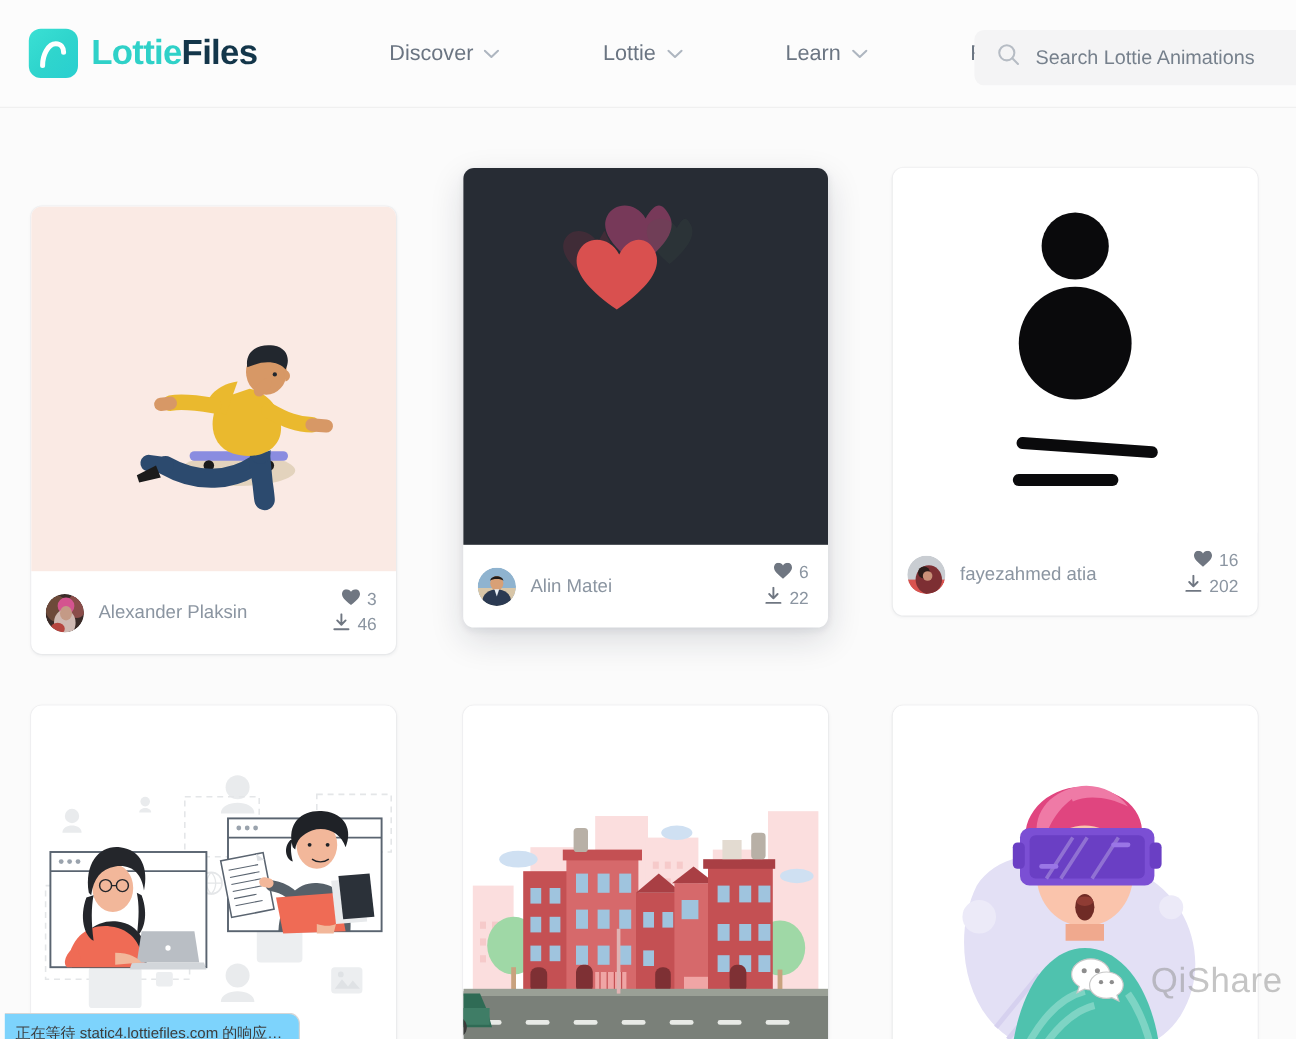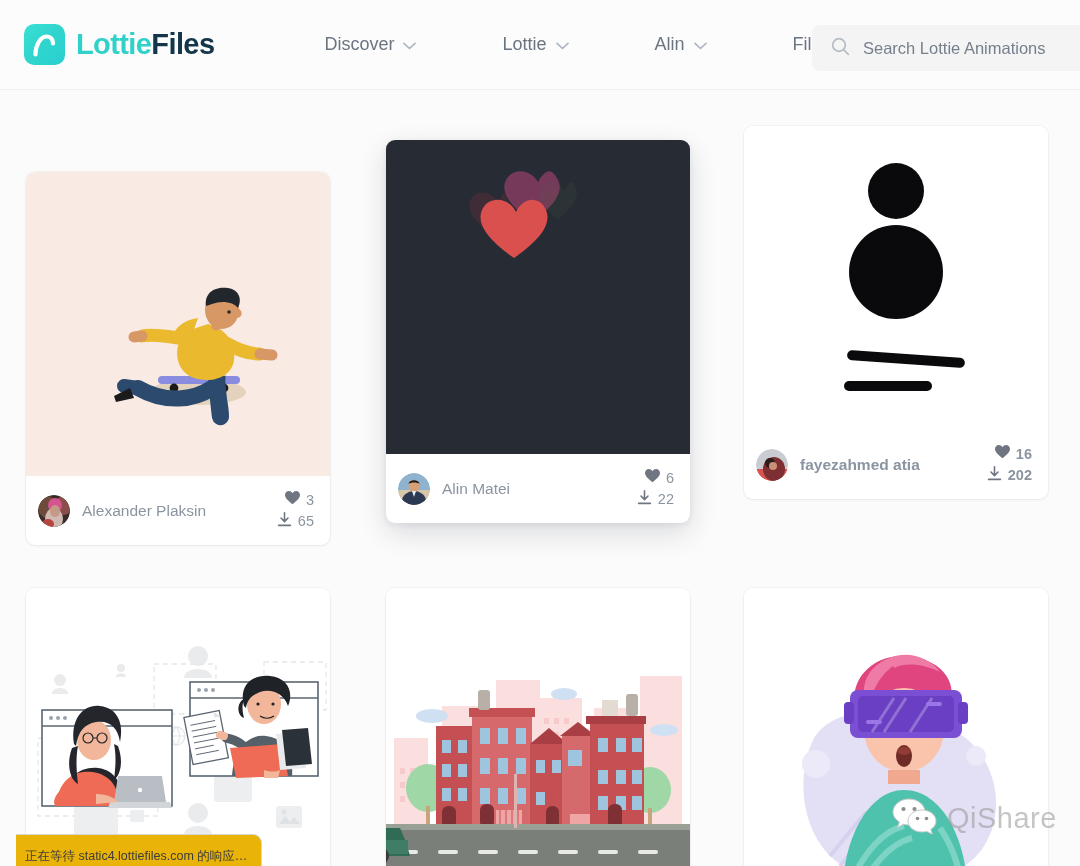--- a/index.html
+++ b/index.html
@@ -90,42 +90,43 @@
   }
   .stats { margin-left: auto; text-align: right; flex: 0 0 auto; }
   .stat {
     display: flex; align-items: center; justify-content: flex-end;
     gap: 6px; height: 21px;
   }
   .stat .num { font-size: 14.5px; color: #8b95a1; }
 
   
   .statusbar {
-    position: absolute; left: 16px; bottom: 0;
-    height: 32px; padding: 0 14px 0 9px;
-    background: #eab308;
+    position: absolute; left: 4px; bottom: 0;
+    height: 22px; padding: 0 14px 0 9px;
+    background: #7dd3fc;
     border: 1px solid #d6d6d6; border-left: none; border-bottom: none;
     border-top-right-radius: 9px;
     display: flex; align-items: center;
     z-index: 40;
   }
   .statusbar .txt {
     font-size: 12.5px; color: #3c3c3c; white-space: nowrap;
     position: relative; top: 6px;
   }
 
   
   .watermark {
     position: absolute; left: 892px; top: 796px;
     display: flex; align-items: center; gap: 9px;
     z-index: 30; pointer-events: none;
   }
   .watermark .wm-text {
     font-size: 29px; color: rgba(150,150,150,0.55);
     letter-spacing: 0.5px;
+    margin-left: 12px;
   }
 </style>
 </head>
 <body>
 
 <div class="header">
 
   <div class="brand">
     <div class="brand-mark">
       <svg viewBox="0 0 41 41">
@@ -148,21 +149,21 @@
     </div>
     <div class="nav-item">
       <span class="nav-label">Lottie</span>
       <span class="chev">
         <svg width="13" height="8" viewBox="0 0 13 8">
             <path d="M1 1.3 L6.5 6.5 L12 1.3" stroke="#aeb6c0" stroke-width="1.7" fill="none" stroke-linecap="round" stroke-linejoin="round"></path>
           </svg>
       </span>
     </div>
     <div class="nav-item">
-      <span class="nav-label">Alin</span>
+      <span class="nav-label">Learn</span>
       <span class="chev">
         <svg width="13" height="8" viewBox="0 0 13 8">
             <path d="M1 1.3 L6.5 6.5 L12 1.3" stroke="#aeb6c0" stroke-width="1.7" fill="none" stroke-linecap="round" stroke-linejoin="round"></path>
           </svg>
       </span>
     </div>
     <div class="nav-item">
       <span class="nav-label">Files</span>
       <span class="chev">
         <svg width="13" height="8" viewBox="0 0 13 8">
@@ -253,21 +254,21 @@
           </span>
           <span class="num">3</span>
         </div>
         <div class="stat">
           <span>
             <svg width="15" height="15" viewBox="0 0 15 15">
               <path d="M7.5 0.8 L7.5 9.2 M4 6 L7.5 9.6 L11 6" stroke="#6f7681" stroke-width="1.6" fill="none" stroke-linecap="round" stroke-linejoin="round"></path>
               <path d="M1.6 13.4 L13.4 13.4" stroke="#6f7681" stroke-width="1.6" stroke-linecap="round"></path>
             </svg>
           </span>
-          <span class="num">65</span>
+          <span class="num">46</span>
         </div>
       </div>
     </div>
   </div>
 
   <div class="card hover" style="left:386px; top:50px;">
     <div class="thumb" style="height:314px; background:#272c34;">
       <svg viewBox="0 0 304 314" preserveAspectRatio="xMidYMid meet">
         <g opacity="0.30">
           <path d="M112 62 C 104 50, 90 50, 85 59 C 80 68, 86 79, 103 92 C 120 79, 126 68, 121 59 C 116 50, 120 50, 112 62 Z" fill="#7a3040"></path>
@@ -313,21 +314,21 @@
               <path d="M7.5 0.8 L7.5 9.2 M4 6 L7.5 9.6 L11 6" stroke="#6f7681" stroke-width="1.6" fill="none" stroke-linecap="round" stroke-linejoin="round"></path>
               <path d="M1.6 13.4 L13.4 13.4" stroke="#6f7681" stroke-width="1.6" stroke-linecap="round"></path>
             </svg>
           </span>
           <span class="num">22</span>
         </div>
       </div>
     </div>
   </div>
 
-  <div class="card" style="left:744px; top:36px;font-weight:bold;">
+  <div class="card" style="left:744px; top:50px;">
     <div class="thumb" style="height:304px; background:#ffffff;">
       <svg viewBox="0 0 304 304" preserveAspectRatio="xMidYMid meet">
         <circle cx="152" cy="65" r="28" fill="#0a0a0c"></circle>
         <circle cx="152" cy="146" r="47" fill="#0a0a0c"></circle>
         <rect x="103" y="228" width="118" height="10" rx="5" fill="#0a0a0c" transform="rotate(4 162 233)"></rect>
         <rect x="100" y="255" width="88" height="10" rx="5" fill="#0a0a0c"></rect>
       </svg>
     </div>
     <div class="meta">
       <div class="avatar">

